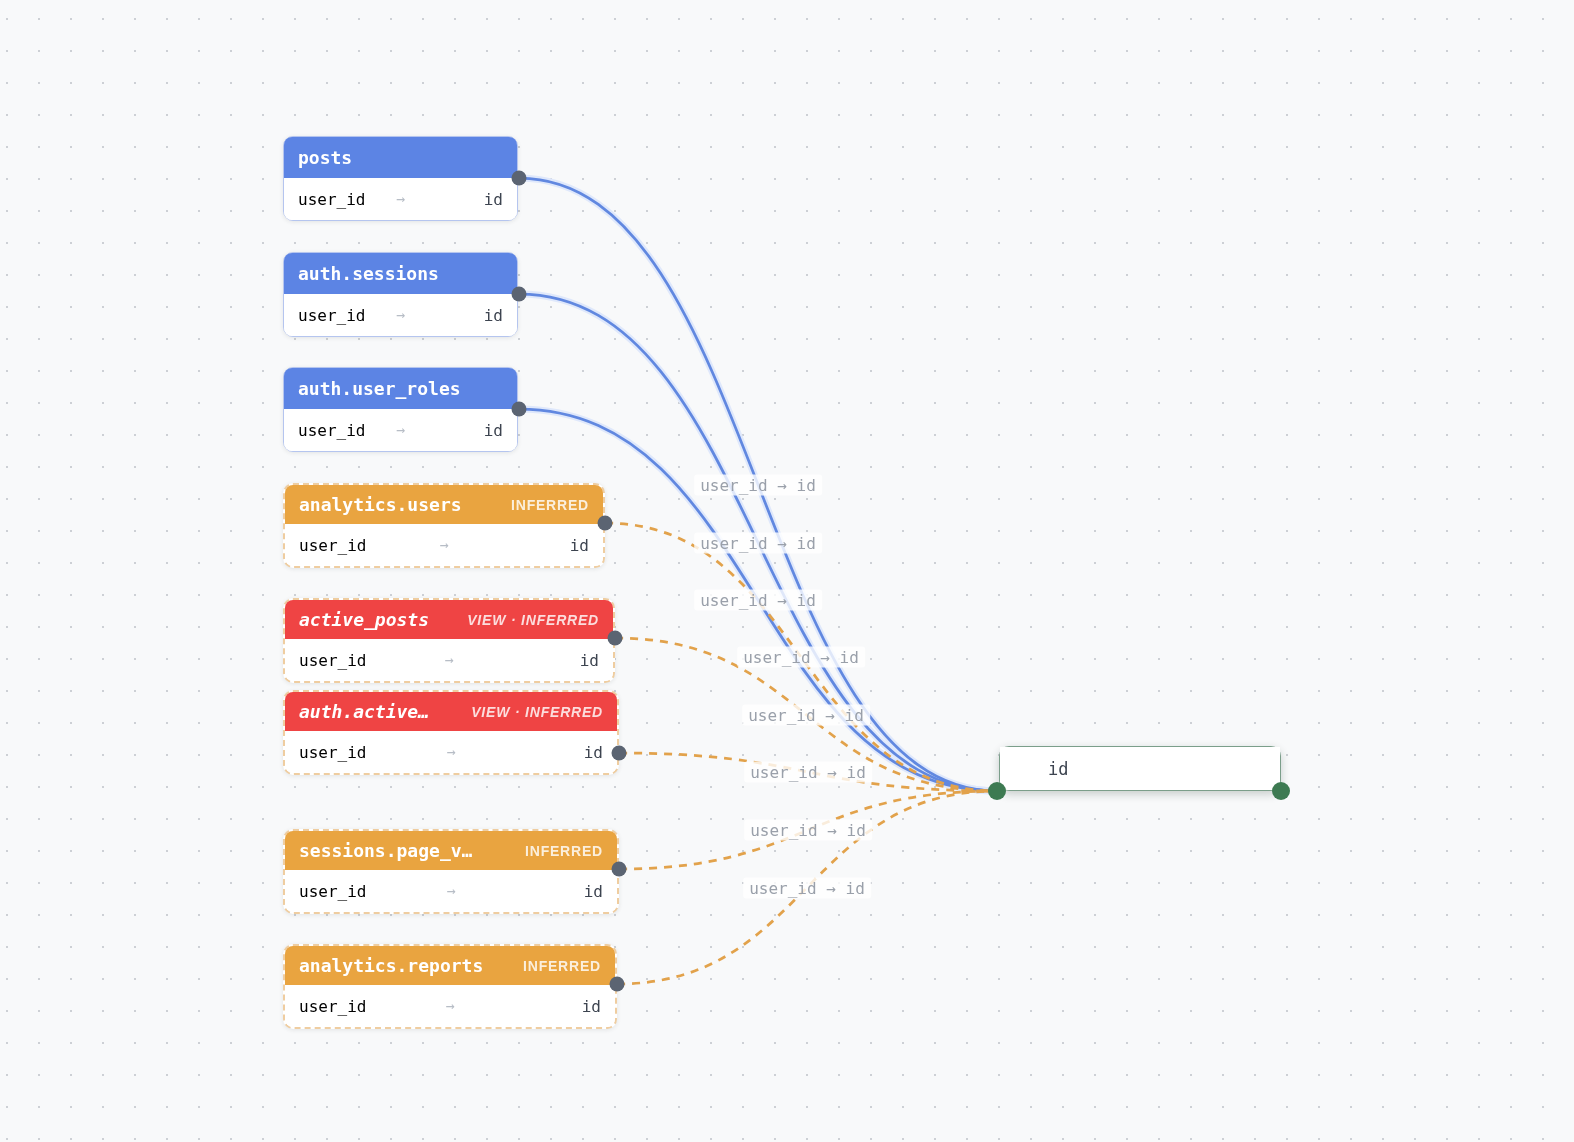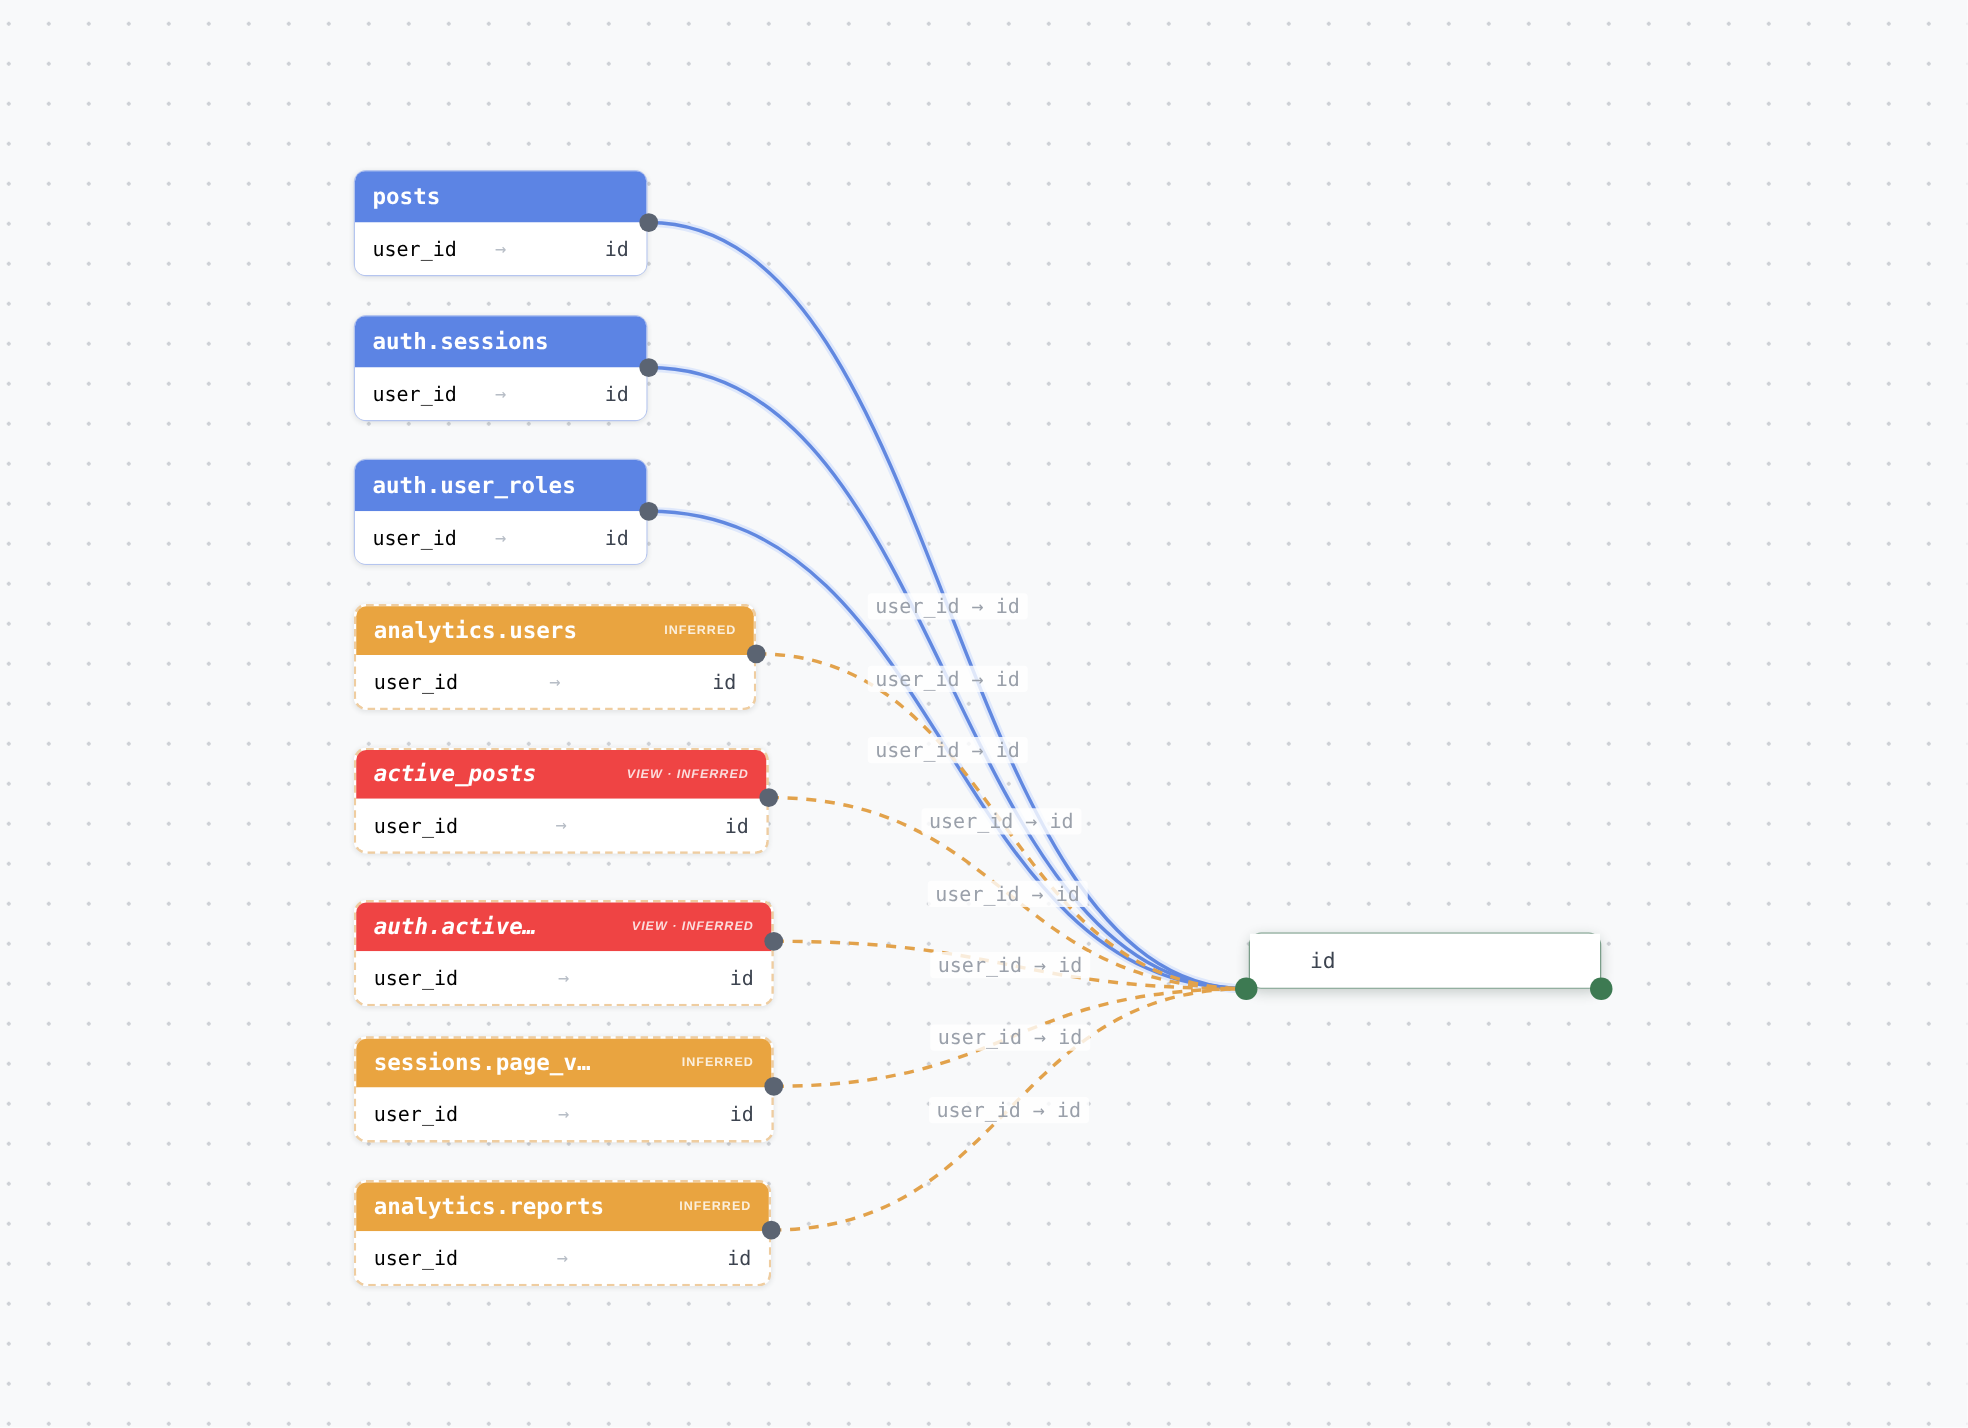--- a/index.html
+++ b/index.html
@@ -22,21 +22,21 @@
   }
   .card .row{
     display:grid;grid-template-columns:1fr auto 1fr;align-items:center;
     height:42px;padding:0 14px;font-size:16px;background:#fff;border-radius:0 0 8px 8px;
   }
   .row .src{color:#000000;justify-self:start;}
   .row .arr{color:#b7bdc6;font-size:15px;justify-self:center;}
   .row .tgt{color:#3d4450;justify-self:end;margin-left:32px;}
   .badge{
     margin-left:auto;font-family:"Liberation Sans",sans-serif;font-weight:600;
-    color:rgba(255,255,255,0.82);font-size:10px;letter-spacing:0.8px;white-space:nowrap;
+    color:rgba(255,255,255,0.82);font-size:14px;letter-spacing:0.8px;white-space:nowrap;
   }
   .blue{border:1.5px solid #b5c5ef;}
   .blue .hdr{background:#5c84e4;height:41px;}
   .inferred,.view{border:2px dashed #efcda0;}
   .inferred .hdr{background:#e9a440;height:39px;}
   .view .hdr{background:#ef4444;height:39px;font-style:italic;}
   .users{border:1.5px solid #7b9e8a;box-shadow:0 3px 10px rgba(20,45,30,0.22);}
   .users .hdr{background:#3d7a52;height:45px;font-size:21px;}
   .users .row{grid-template-columns:1fr;height:43px;font-size:17px;padding:0 16px;}
   #edge-svg{position:absolute;left:0;top:0;z-index:2;pointer-events:none;}
@@ -103,21 +103,21 @@
       <span>active_posts</span>
       <span class="badge">VIEW · INFERRED</span>
     </div>
     <div class="row">
       <span class="src">user_id</span>
       <span class="arr">→</span>
       <span class="tgt">id</span>
     </div>
   </div>
 
-  <div class="card view" style="left:283px;top:720px;width:336px;">
+  <div class="card view" style="left:283px;top:690px;width:336px;">
     <div class="hdr">
       <span>auth.active…</span>
       <span class="badge">VIEW · INFERRED</span>
     </div>
     <div class="row">
       <span class="src">user_id</span>
       <span class="arr">→</span>
       <span class="tgt">id</span>
     </div>
   </div>

